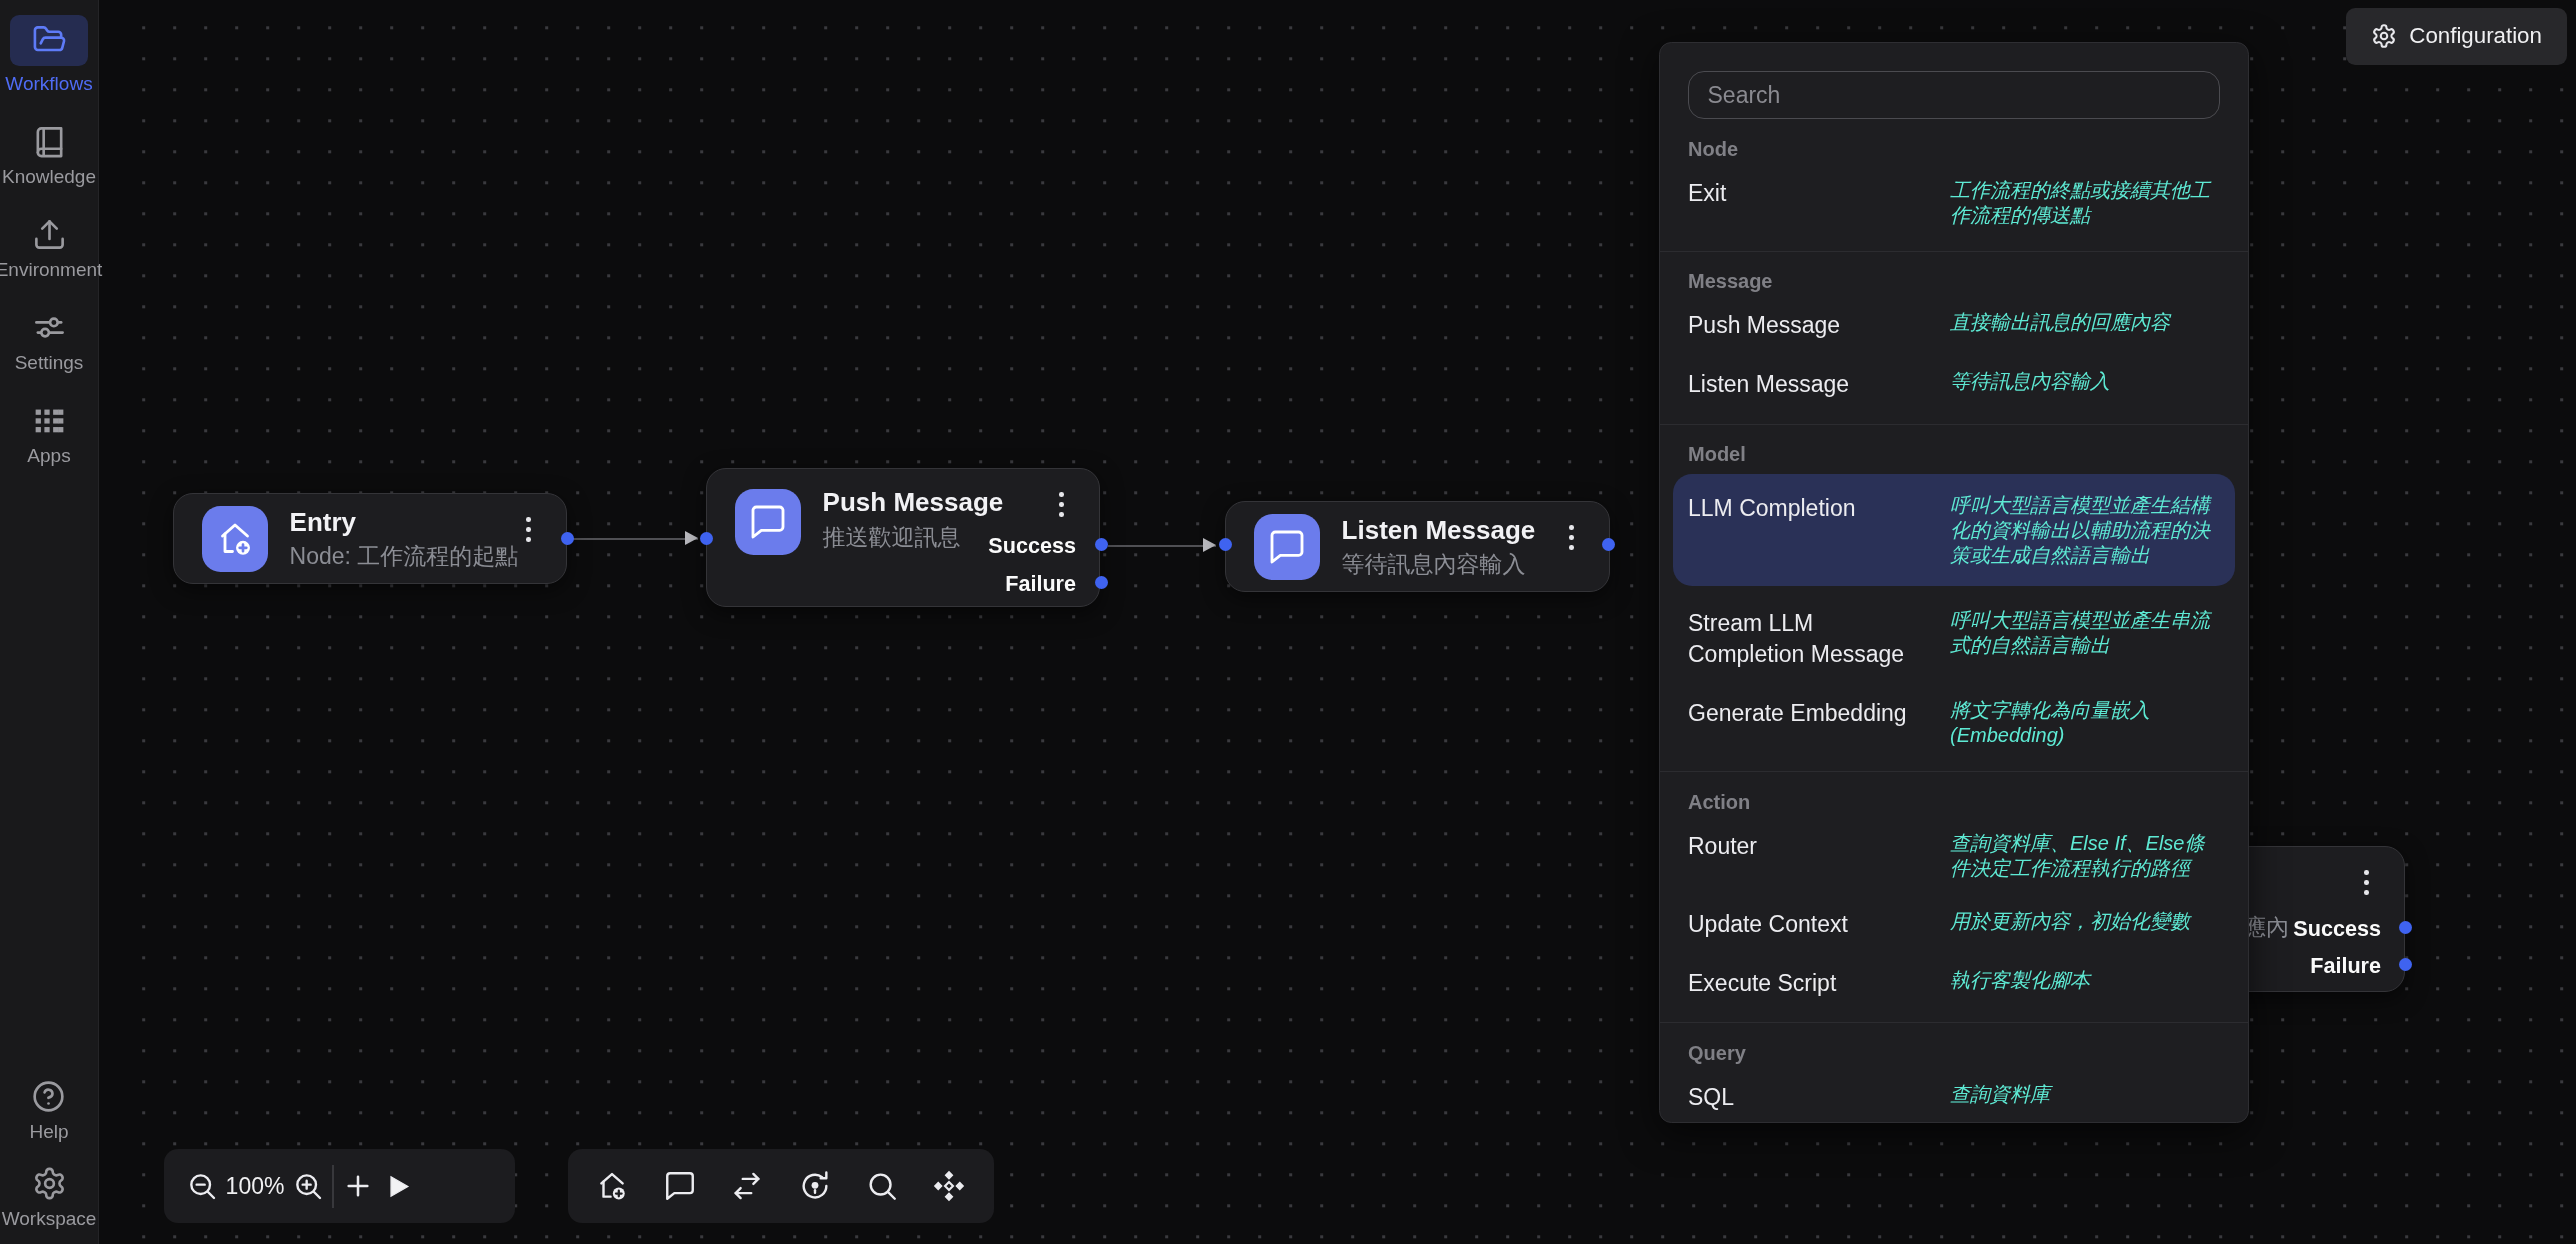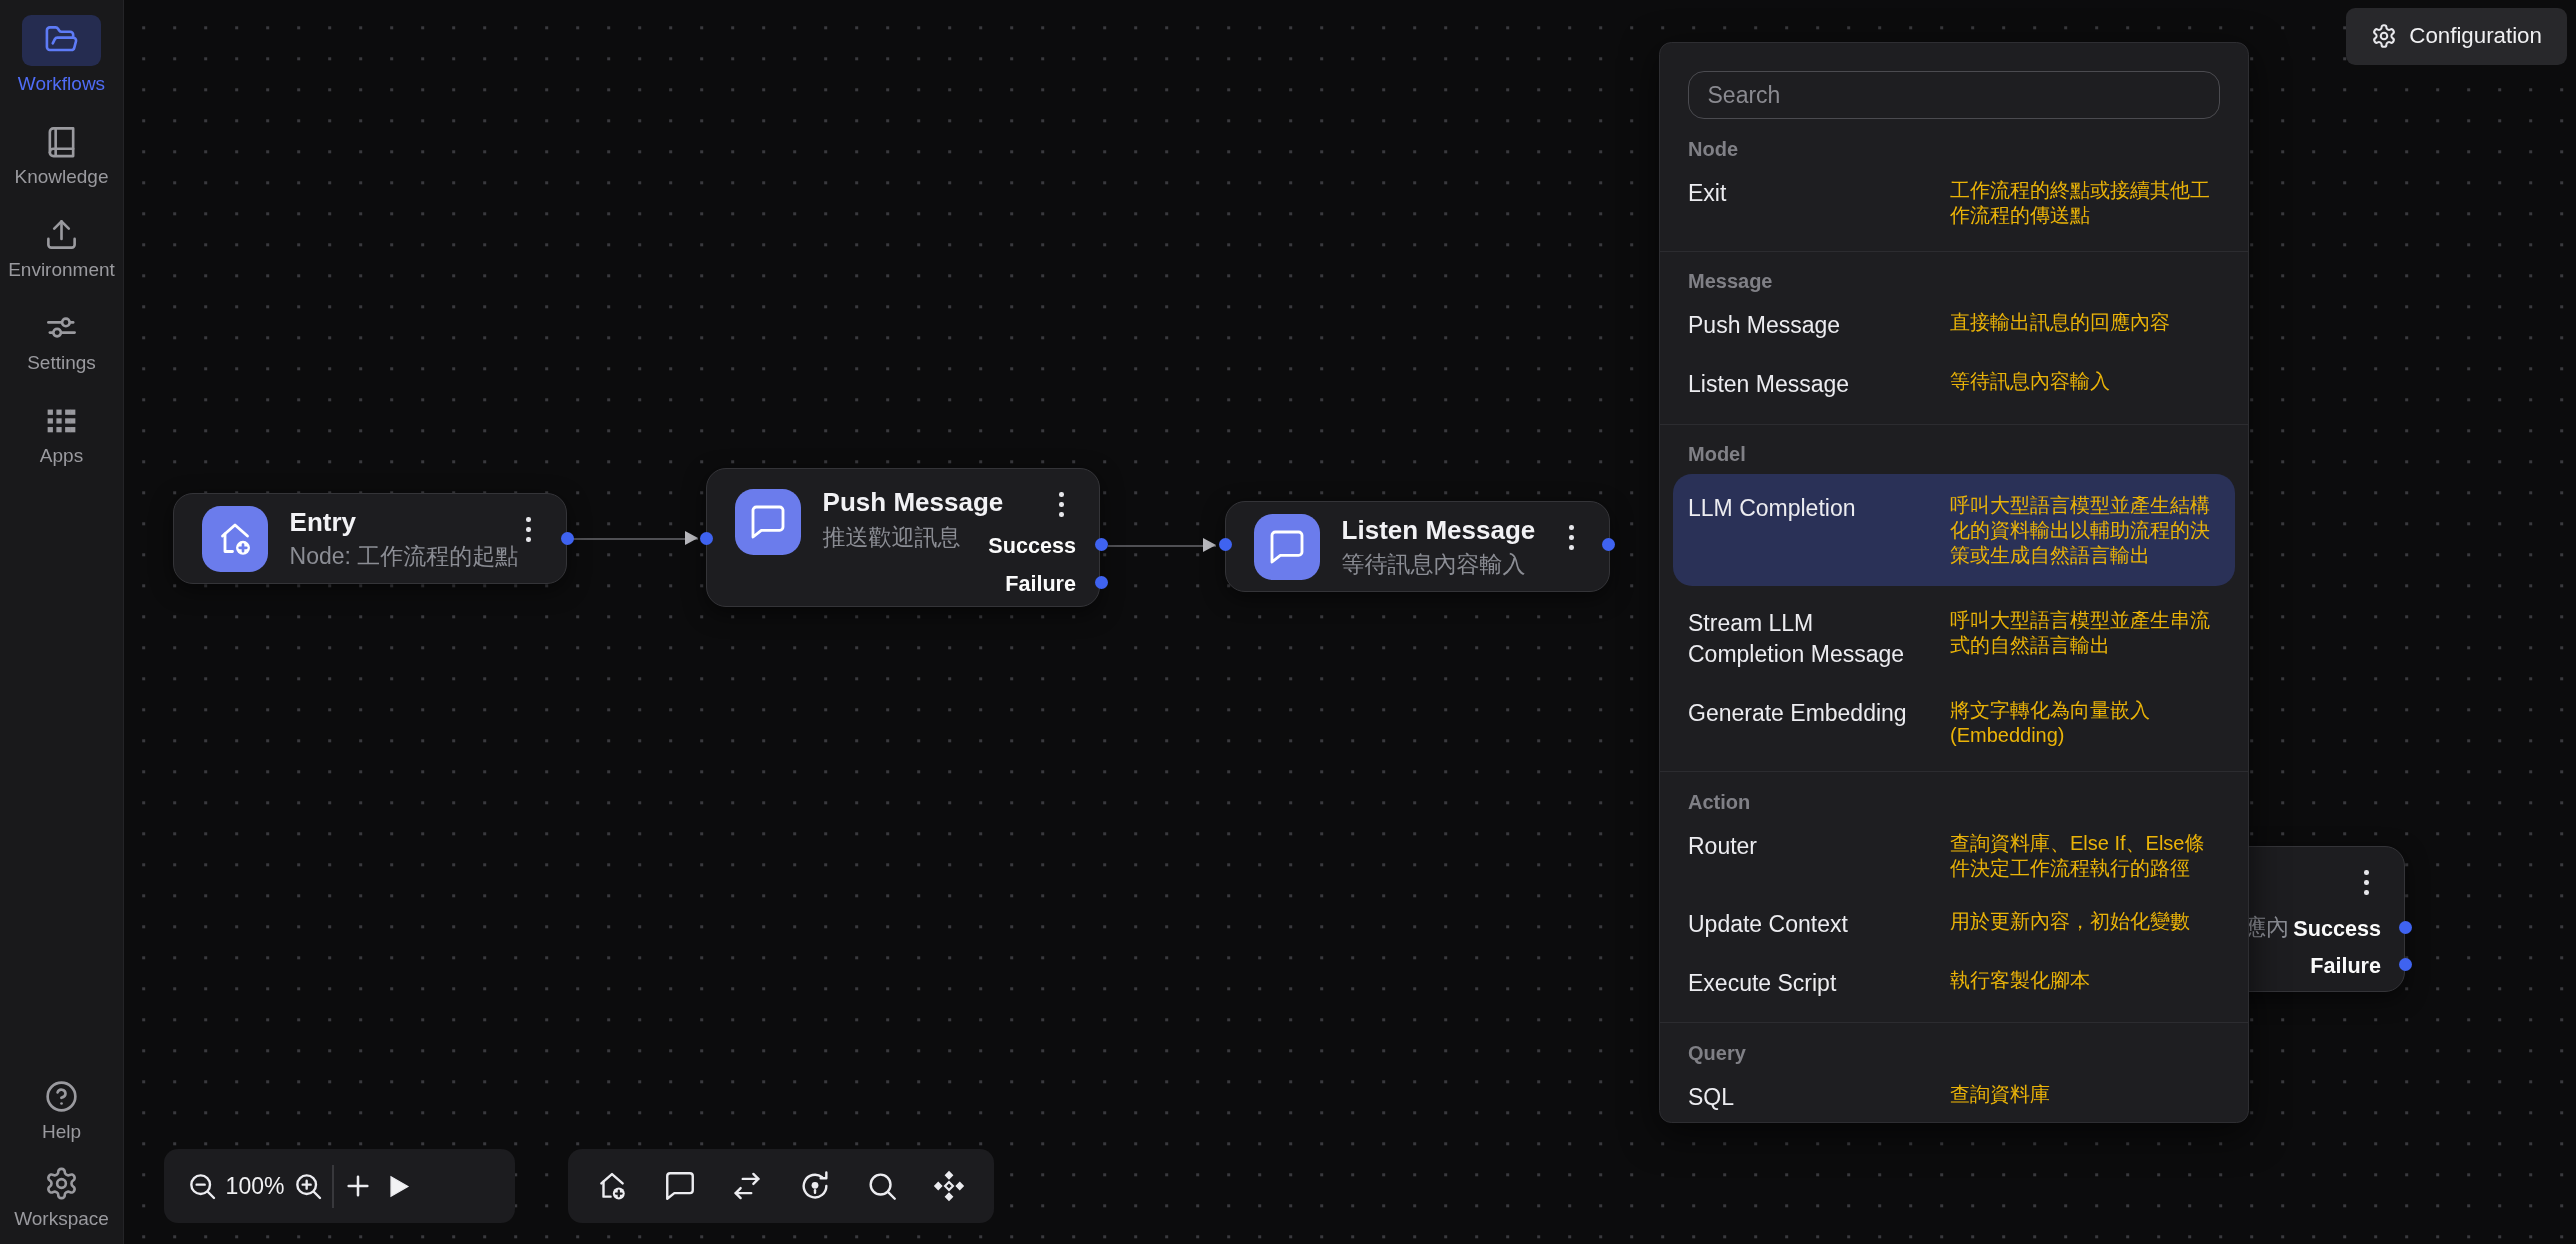--- a/index.html
+++ b/index.html
@@ -17,21 +17,21 @@
   .canvas {
     position: absolute; left: 119px; top: 0; right: 0; bottom: 0;
     background-image: radial-gradient(#3a3a3e 1.9px, transparent 2px);
     background-size: 31px 31px;
     background-position: 9.2px 12.3px;
     z-index: 0;
   }
 
   
   .sidebar {
-    position: absolute; left: 0; top: 0; bottom: 0; width: 124px;
+    position: absolute; left: 0; top: 0; bottom: 0; width: 99px;
     background: #19191b; border-right: 0.8px solid #242427;
     display: flex; flex-direction: column; align-items: center;
     z-index: 10;
   }
   .nav-group-top { display: flex; flex-direction: column; align-items: center; gap: 29px; padding-top: 15.4px; }
   .nav-group-bottom { margin-top: auto; display: flex; flex-direction: column; align-items: center; gap: 23px; padding-bottom: 15.4px; }
   .nav-item { display: flex; flex-direction: column; align-items: center; gap: 7px; cursor: pointer; }
   .nav-item .nav-label { font-size: 19px; color: #9a9a9f; }
   .nav-item svg { stroke: #9a9a9f; }
   .nav-item.active .nav-label { color: #4f6cf5; }
@@ -83,21 +83,21 @@
     border: 0.8px solid #4b4b50; border-radius: 16px;
     padding: 0 18.5px; font-size: 23px; color: #e6e6ea;
     font-family: inherit; outline: none;
   }
   .search-input::placeholder { color: #8a8a90; }
   .psection { padding: 0 28px 9.2px; border-bottom: 0.8px solid #2c2c30; }
   .psection:last-child { border-bottom: none; }
   .psection-header { margin: 18.5px 0 3.1px; font-size: 20px; font-weight: 700; color: #808086; }
   .prow { display: flex; padding: 14px 0; cursor: pointer; }
   .pname { flex: 0 0 262px; font-size: 23px; color: #ececf0; line-height: 31px; padding-right: 15.4px; }
-  .pdesc { flex: 1; font-size: 20px; color: #eab308; line-height: 25px; }
+  .pdesc { flex: 1; font-size: 20px; color: #5eead4; line-height: 25px; font-style: italic; }
   .prow.selected {
     margin: 8px -15.4px; padding: 18.5px 15.4px;
     background: #2a3157; border-radius: 19px;
   }
 
   
   .config-btn {
     position: absolute; left: 2346px; top: 7.7px; height: 57px;
     background: #28282b; border-radius: 9.2px;
     display: flex; align-items: center; gap: 12.3px; padding: 0 25px;

